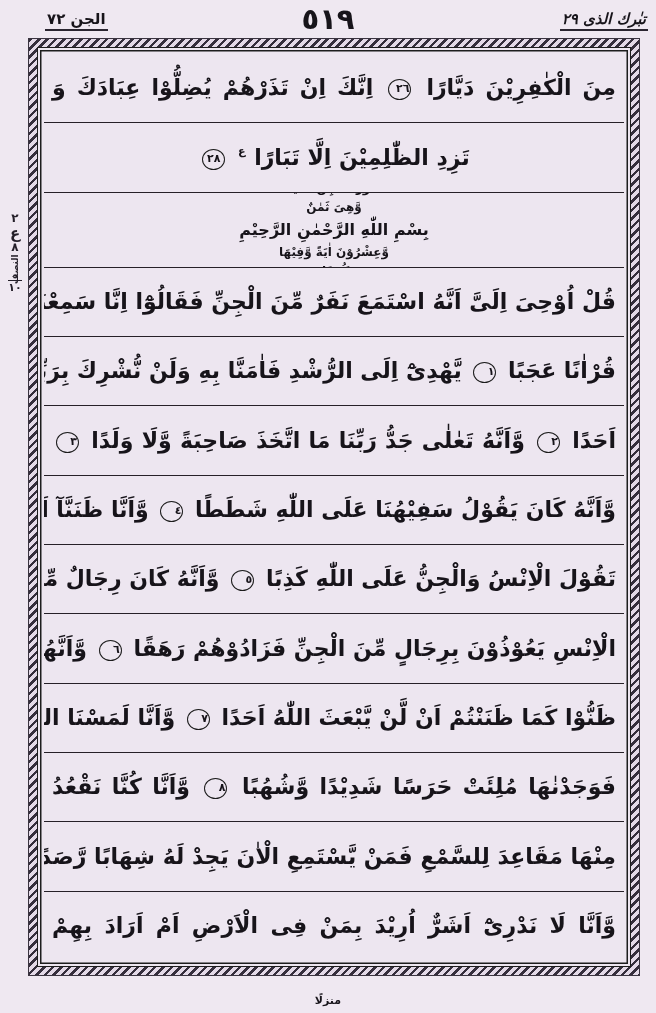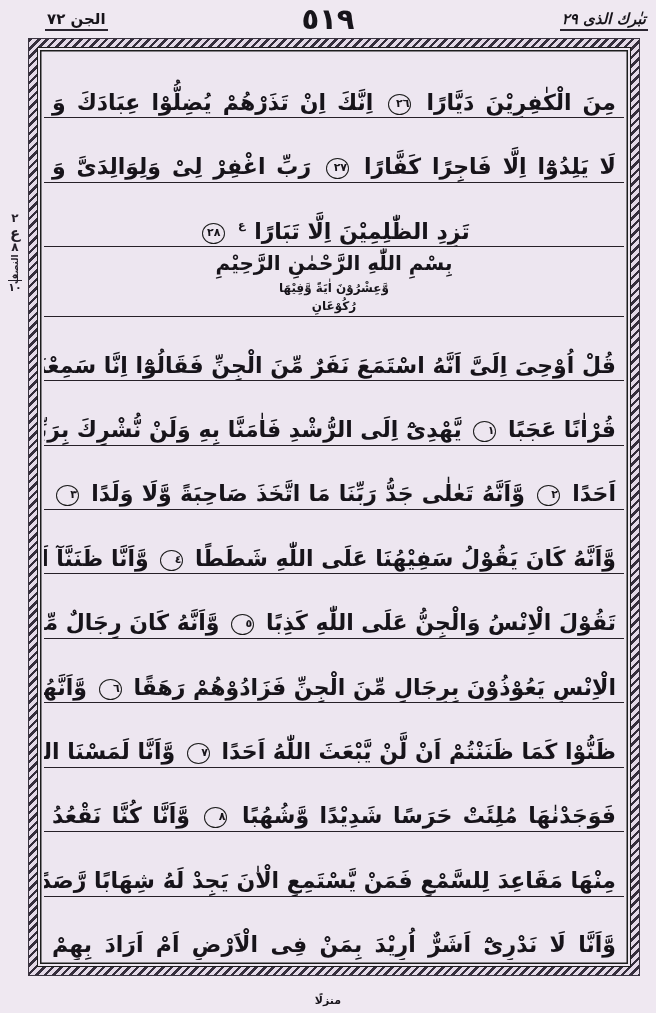--- a/index.html
+++ b/index.html
@@ -38,21 +38,21 @@
     box-sizing:border-box;width:100%;height:100%;
     background:#ede6f0;
     border:1.5px solid #1d1d1d;
     box-shadow:inset 0 0 0 2px #ede6f0, inset 0 0 0 3.5px #1d1d1d;
     padding:6px;
   }
   .lines{display:flex;flex-direction:column;height:100%;}
   .row{
     flex:1;min-height:0;
     border-bottom:1.6px solid #262028;
-    display:flex;flex-direction:column;justify-content:flex-end;
+    display:flex;flex-direction:column;justify-content:center;
     padding:0 8px;box-sizing:border-box;overflow:hidden;
   }
   .row:last-child{border-bottom:none;}
   .qtext{
     direction:rtl;
     font-size:22px;font-weight:bold;line-height:1.35;
     text-align:justify;text-align-last:justify;
     white-space:nowrap;
   }
   .qtext.center{text-align:center;text-align-last:center;}
@@ -66,21 +66,21 @@
   .ain{font-size:11px;font-weight:bold;vertical-align:10px;margin:0 1px;}
   
   .surah-band{flex:1.08;display:flex;align-items:center;gap:4px;padding:0 4px;}
   .surah-side{
     width:125px;flex:none;
     font-size:12px;font-weight:bold;line-height:1.55;
     text-align:center;direction:rtl;
   }
   .bismillah{
     flex:1;text-align:center;direction:rtl;
-    font-size:20px;font-weight:bold;white-space:nowrap;
+    font-size:16px;font-weight:bold;white-space:nowrap;
   }
   
   .margin-marker{
     position:absolute;left:3px;top:212px;width:24px;
     display:flex;flex-direction:column;align-items:center;
     font-weight:bold;color:#241f29;
   }
   .mk{font-size:12px;line-height:1.15;}
   .mk-ain{font-size:15px;line-height:1.0;}
   .mk-rot{
@@ -109,23 +109,20 @@
   <span class="mk">٨</span>
   <span class="mk mk-rot">النصف</span>
   <span class="mk mk-last">١٠</span>
 </div>
 
 <div class="frame">
   <div class="frame-inner">
     <div class="lines" id="lines">
         <div class="row">
           <div class="qtext"><span class="txt">مِنَ الْكٰفِرِيْنَ دَيَّارًا</span> <span class="aya">٢٦</span> <span class="txt">اِنَّكَ اِنْ تَذَرْهُمْ يُضِلُّوْا عِبَادَكَ وَ</span> </div>
-        </div>
-        <div class="row">
-          <div class="qtext"><span class="txt">لَا يَلِدُوْٓا اِلَّا فَاجِرًا كَفَّارًا</span> <span class="aya">٢٧</span> <span class="txt">رَبِّ اغْفِرْ لِىْ وَلِوَالِدَىَّ وَ</span> </div>
         </div>
         <div class="row">
           <div class="qtext center"><span class="txt">تَزِدِ الظّٰلِمِيْنَ اِلَّا تَبَارًا</span> <span class="ain">ع</span> <span class="aya">٢٨</span> </div>
         </div>
         <div class="row surah-band">
           <div class="surah-side">سُوْرَةُ الْجِنِّ مَكِّيَّةٌ وَّهِىَ ثَمٰنٌ</div>
           <div class="bismillah">بِسْمِ اللّٰهِ الرَّحْمٰنِ الرَّحِيْمِ</div>
           <div class="surah-side">وَّعِشْرُوْنَ اٰيَةً وَّفِيْهَا رُكُوْعَانِ</div>
         </div>
         <div class="row">

